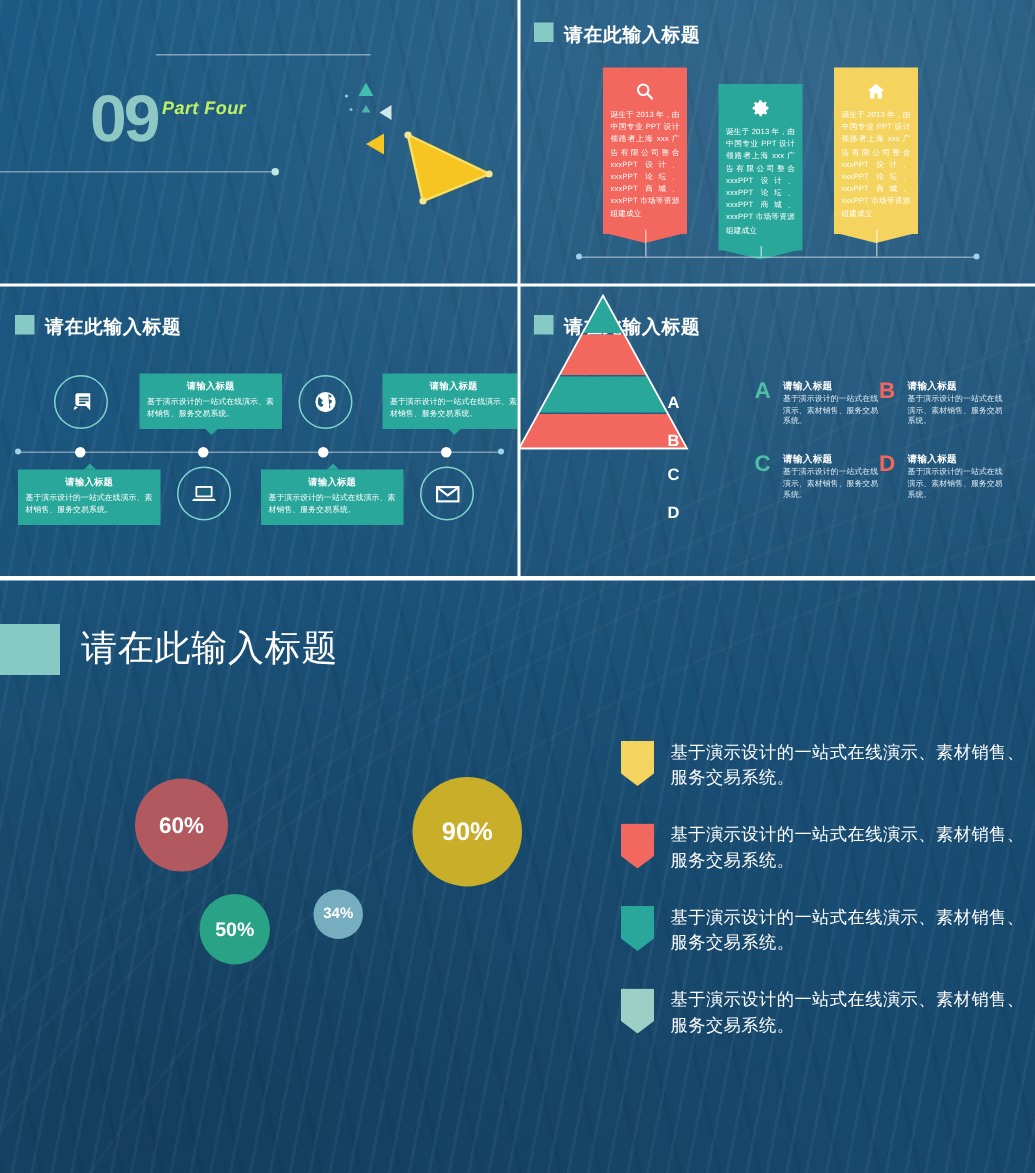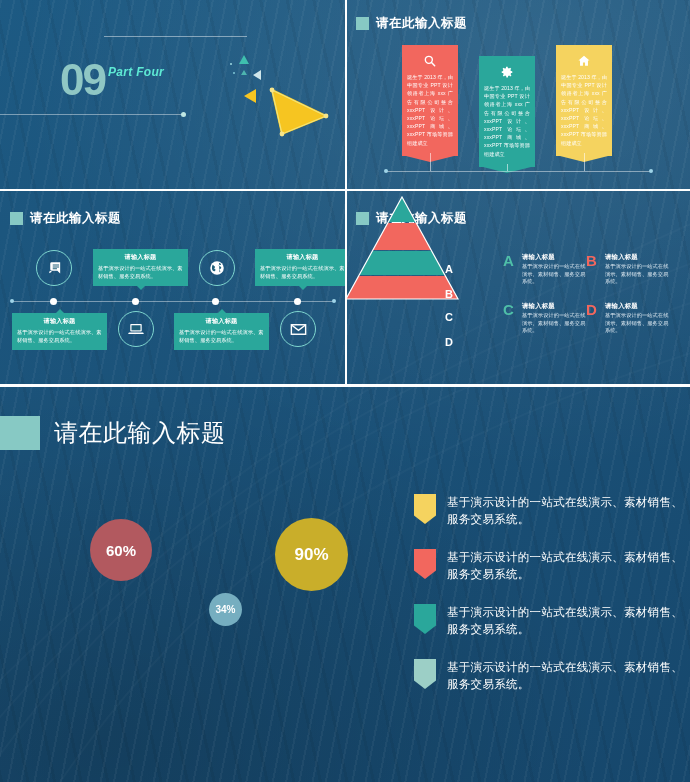--- a/index.html
+++ b/index.html
@@ -16,32 +16,32 @@
       repeating-linear-gradient(78deg, rgba(0,0,0,.05) 0 3px, rgba(0,0,0,0) 3px 26px),
       radial-gradient(130% 90% at 78% 8%, rgba(255,255,255,.10), rgba(255,255,255,0) 58%),
       radial-gradient(120% 80% at 15% 95%, rgba(0,0,0,.18), rgba(0,0,0,0) 60%),
       linear-gradient(160deg,#1d5a83 0%, #1b5279 45%, #16476c 100%);
   }
   .bg-curve{position:absolute;inset:0;pointer-events:none;opacity:.5;}
   .panel{position:absolute;overflow:hidden;}
   .divider{position:absolute;background:#ffffff;}
 
   
-  .sec-title{position:absolute;display:flex;align-items:center;}
+  .sec-title{position:absolute;display:flex;align-items:flex-start;}
   .sec-title .mark{width:13px;height:13px;background:#87c9c4;margin-right:7px;flex:none;}
   .sec-title .txt{color:#ffffff;font-size:12.5px;font-weight:bold;letter-spacing:.5px;white-space:nowrap;}
 
   
   .contents{position:absolute;left:0;top:14px;width:345px;text-align:center;}
   .contents .ct{color:#ffffff;font-size:15px;font-weight:bold;letter-spacing:2.5px;}
   .rule-top{position:absolute;left:104px;top:36px;width:143px;height:1px;background:rgba(255,255,255,.45);}
   .rule-left{position:absolute;left:0;top:114px;width:183px;height:1px;background:rgba(255,255,255,.42);}
   .rule-left:after{content:"";position:absolute;right:-3px;top:-2px;width:5px;height:5px;border-radius:50%;background:#bfe7e3;}
   .num04{position:absolute;left:60px;top:58px;color:#8fc7c4;font-size:44px;font-weight:bold;letter-spacing:-2px;line-height:44px;}
-  .pt-en{position:absolute;left:108px;top:65px;color:#5eead4;font-size:12px;font-style:italic;font-weight:bold;letter-spacing:.3px;}
+  .pt-en{position:absolute;left:108px;top:65px;color:#bef264;font-size:12px;font-style:italic;font-weight:bold;letter-spacing:.3px;}
   .pt-cn{position:absolute;left:108px;top:80px;color:#ffffff;font-size:17px;font-weight:bold;letter-spacing:.5px;}
 
   .tri{position:absolute;width:0;height:0;}
   .dot{position:absolute;border-radius:50%;}
 
   
   .card{position:absolute;width:56px;color:#fff;}
   .card .body{position:relative;padding:7px 5px 9px;}
   .card .ic{display:block;margin:2px auto 5px;}
   .card .tx{font-size:5.1px;line-height:8.2px;text-align:justify;letter-spacing:.1px;}
@@ -277,20 +277,23 @@
 
   <div class="panel" style="left:0;top:386px;width:690px;height:396px;">
     <div class="sec-title" style="left:0px;top:30px;">
       <span class="mark" style="width:40px;height:34px;margin-right:14px;"></span>
       <span class="txt" style="font-size:24px;font-weight:normal;">请在此输入标题</span>
     </div>
 
     <div class="bubble" style="left:90px;top:133px;width:62px;height:62px;background:#b2595f;font-size:15px;align-items:center;">
       <span>60%</span>
     </div>
+    <div class="bubble" style="left:133px;top:210px;width:47px;height:47px;background:#2aa286;font-size:13px;">
+      <span>50%</span>
+    </div>
     <div class="bubble" style="left:209px;top:207px;width:33px;height:33px;background:#76aec0;font-size:10px;">
       <span>34%</span>
     </div>
     <div class="bubble" style="left:275px;top:132px;width:73px;height:73px;background:#c9ae2a;font-size:17px;">
       <span>90%</span>
     </div>
 
     <div class="leg" style="left:414px;top:108px;">
       <span class="shield" style="background:#f5d35f;"></span>
       <span class="lt">基于演示设计的一站式在线演示、素材销售、服务交易系统。</span>

